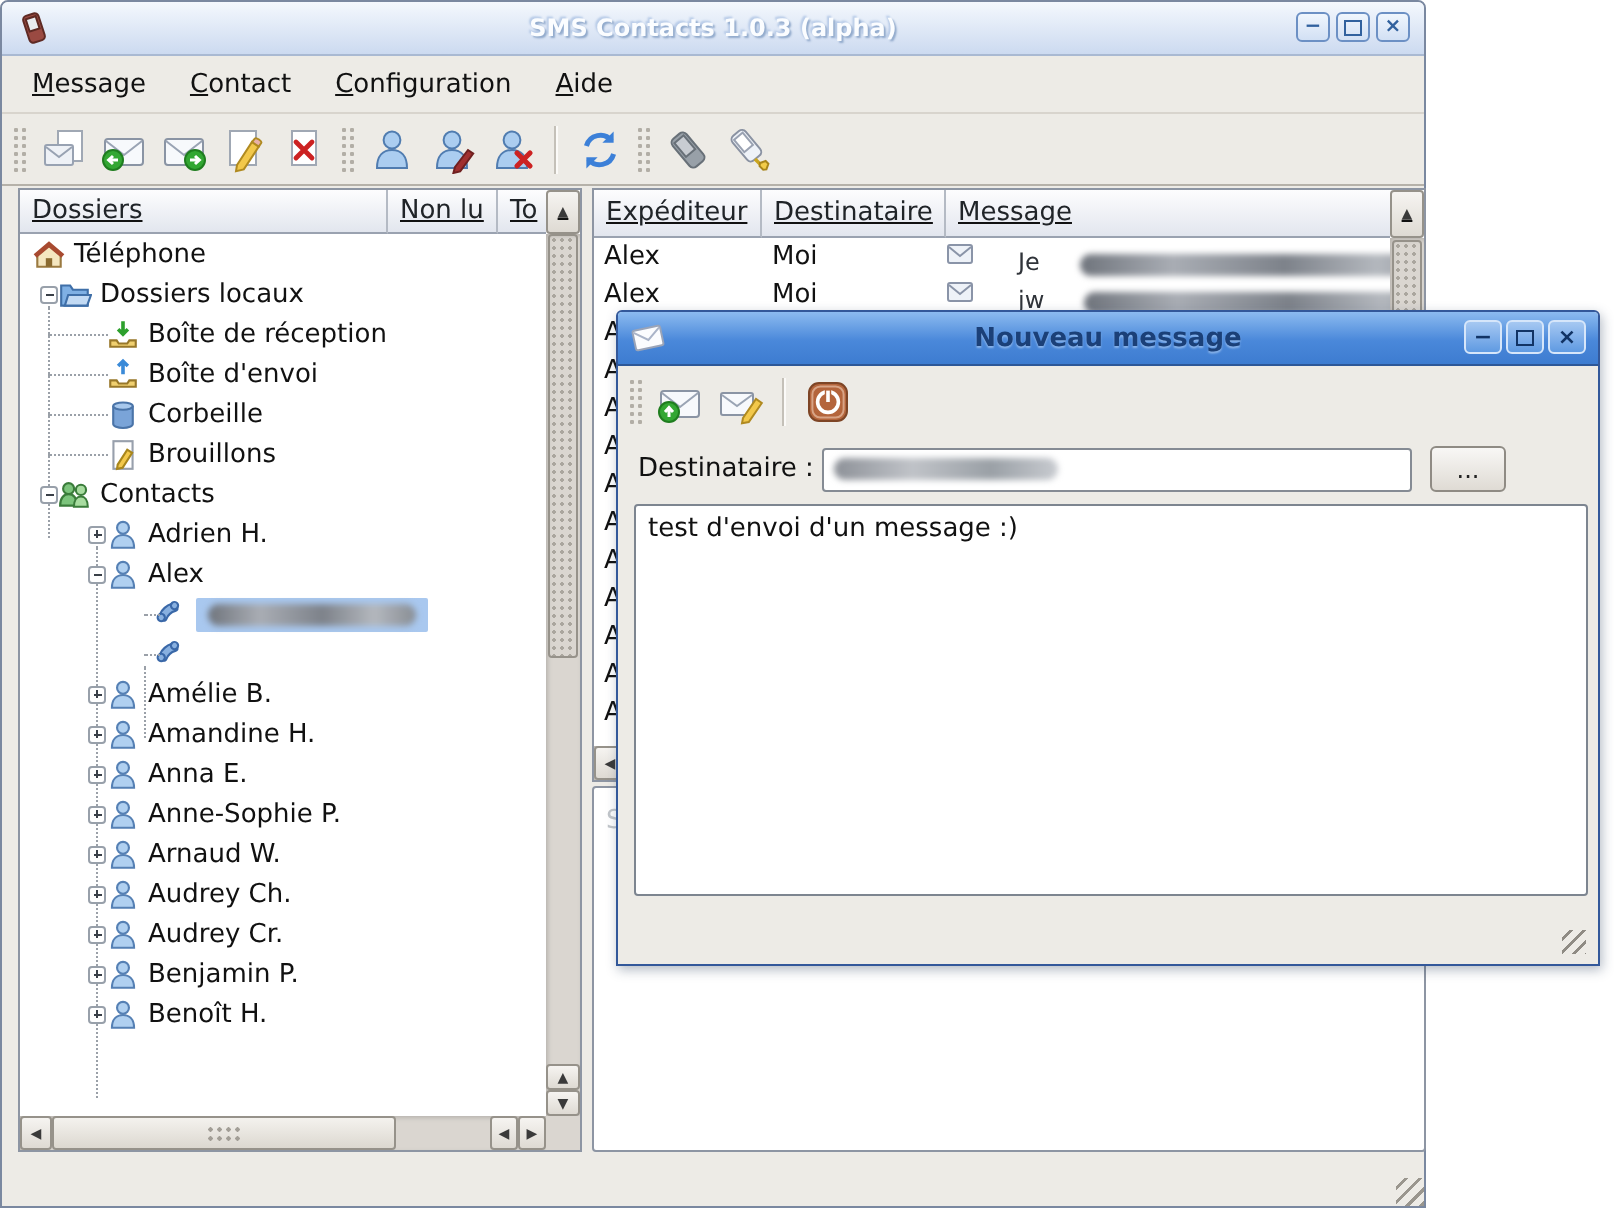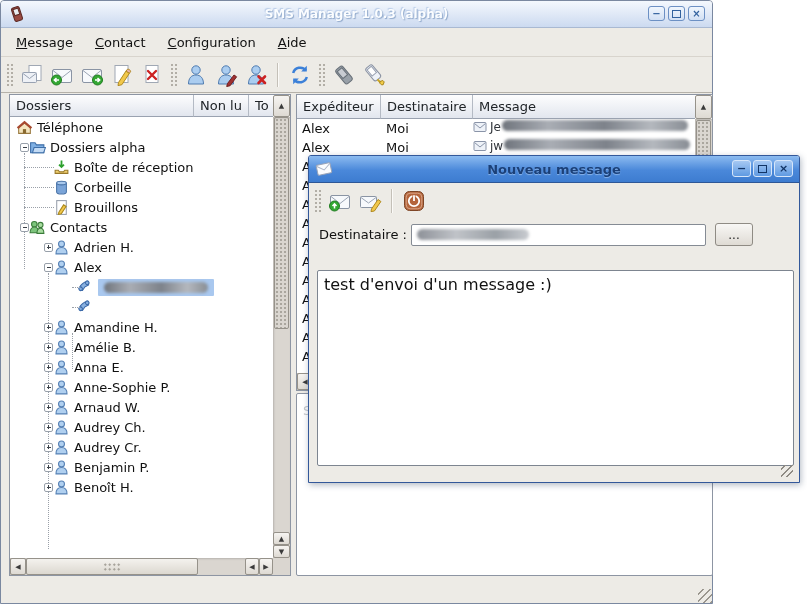--- a/index.html
+++ b/index.html
@@ -28,21 +28,21 @@
   .toolbar{height:35px;display:flex;align-items:center;border-bottom:1px solid #b5b1a9;
     background:#edebe6;padding-left:2px;}
   .tb-grip{width:8px;height:24px;margin:0 3px;
     background-image:radial-gradient(#b2aea6 1px,transparent 1.2px);background-size:4px 4px;}
   .tb-sep{width:1px;height:24px;background:#c4c0b8;border-right:1px solid #fbfaf8;margin:0 6px;}
   .tb-btn{width:30px;height:30px;display:flex;align-items:center;justify-content:center;}
   .tb-btn .icon{display:flex;}
   
   .panel{border:1px solid #8d95a3;background:#fff;box-sizing:border-box;}
   .folders-panel{left:8px;top:93px;width:282px;height:482px;display:flex;flex-direction:column;}
-  .head-row{display:flex;height:22px;flex:0 0 22px;}
+  .head-row{display:flex;height:22px;flex:0 0 22px;text-decoration:underline;}
   .head-cell{background:linear-gradient(#fdfdfe,#e2e6ee);border-right:1px solid #b4bac4;
     border-bottom:1px solid #9aa2b0;font-size:13px;color:#202428;display:flex;align-items:center;
     padding-left:6px;box-sizing:border-box;overflow:hidden;white-space:nowrap;}
   .scroll-btn{background:linear-gradient(#f6f4f1,#dedad3);border:1px solid #96928a;
     display:flex;align-items:center;justify-content:center;font-size:7px;color:#3a3a3a;
     box-sizing:border-box;border-radius:2px;}
   .panel-body{flex:1;display:flex;min-height:0;}
   .tree{width:263px;position:relative;overflow:hidden;background:#fff;}
   .vtrack{width:17px;background:#dad6d0;box-shadow:inset 1px 1px 2px #b8b4ae;
     display:flex;flex-direction:column;position:relative;}
@@ -73,21 +73,21 @@
   .blur-bar{height:11px;border-radius:6px;filter:blur(1.6px);
     background:linear-gradient(90deg,#6f747c,#a9adb4 25%,#7d828a 55%,#b4b8be 80%,#888d94);}
   .sel-wrap{background:#a9c8ef;border-radius:1px;padding:3px 6px;display:flex;align-items:center;}
   
   .messages-panel{left:295px;top:93px;width:417px;height:297px;display:flex;flex-direction:column;}
   .table-body{flex:1;display:flex;min-height:0;}
   .rows{width:400px;overflow:hidden;}
   .msg-row{height:19px;display:flex;align-items:center;font-size:13px;}
   .c1{width:84px;padding-left:5px;box-sizing:border-box;flex:0 0 84px;}
   .c2{width:92px;padding-left:5px;box-sizing:border-box;flex:0 0 92px;}
-  .c3{flex:1;display:flex;align-items:flex-start;min-width:0;}
+  .c3{flex:1;display:flex;align-items:flex-end;min-width:0;gap:19px;}
   .c3 .frag{font-size:12px;color:#30343a;margin:0 1px 0 3px;}
   .msg-blur{width:186px;flex:0 0 186px;}
   
   .preview-pane{left:295px;top:392px;width:417px;height:183px;border-radius:2px;}
   .preview-pane .ghost{color:#c2c6ca;padding:9px 0 0 6px;font-size:13px;}
   .win-grip{left:697px;top:588px;width:14px;height:14px;
     background:repeating-linear-gradient(135deg,transparent 0 3px,#9a968e 3px 4.5px,transparent 4.5px 5px);}
   
   .dialog{left:308px;top:155px;width:492px;height:328px;background:#edebe6;z-index:10;
     border:1px solid #33589a;box-sizing:border-box;border-radius:3px 3px 0 0;
@@ -103,37 +103,37 @@
   .dlg-cap .cap-box{border-color:#123465;}
   .dlg-toolbar{height:36px;display:flex;align-items:center;padding-left:2px;}
   .dest-row{display:flex;align-items:center;padding:4px 10px 6px 10px;}
   .dest-label{width:92px;flex:0 0 92px;}
   .dest-input{width:295px;height:22px;background:#fff;border:1px solid #858b94;border-radius:2px;
     box-sizing:border-box;display:flex;align-items:center;padding-left:5px;}
   .dest-blur{width:112px;background:linear-gradient(90deg,#8d9198,#c0c3c8 35%,#9aa0a6 70%,#c8cbd0);}
   .browse-btn{margin-left:9px;width:38px;height:23px;border:1px solid #8f8b84;border-radius:3px;
     background:linear-gradient(#f8f7f5,#dfdbd4);display:flex;align-items:center;justify-content:center;
     font-size:12px;color:#222;box-sizing:border-box;}
-  .dlg-text{margin:18px 8px 0 8px;width:477px;height:196px;background:#fff;
-    border:1px solid #7d8590;border-radius:2px;box-sizing:border-box;padding:4px 6px;font-size:16px;}
+  .dlg-text{margin:0 8px 0 8px;width:477px;height:196px;background:#fff;
+    border:1px solid #7d8590;border-radius:2px;box-sizing:border-box;padding:4px 6px;font-size:13px;}
   .dlg-grip{position:absolute;right:6px;bottom:5px;width:12px;height:12px;
     background:repeating-linear-gradient(135deg,transparent 0 2.5px,#8f8b84 2.5px 4px,transparent 4px 4.6px);}
 </style>
 </head>
 <body>
 
 <div class="abs main-window">
   <div class="titlebar">
     <span class="win-icon"><svg width="18" height="18" viewBox="0 0 18 18" xmlns="http://www.w3.org/2000/svg">
           <g transform="rotate(-18 9 9)">
             <rect x="5" y="2" width="8" height="14" rx="2" fill="#9a4a42" stroke="#5e2a24"></rect>
             <rect x="6.4" y="3.6" width="5.2" height="6.4" fill="#e8ecf0" stroke="#5e2a24"></rect>
           </g>
         </svg></span>
-    <span class="title-text">SMS Manager 1.0.3 (alpha)</span>
+    <span class="title-text">SMS Contacts 1.0.3 (alpha)</span>
     <span class="titlebar-buttons">
       <span class="cap-btn">−</span>
       <span class="cap-btn">
           <span class="cap-box"></span>
         </span>
       <span class="cap-btn">×</span>
     </span>
   </div>
   <div class="menubar">
       <div class="menu-item"><u>M</u>essage</div>
@@ -271,29 +271,37 @@
                 <rect x="6.5" y="9.5" width="3" height="4" fill="#8a6a30"></rect>
               </svg></span>
             <span class="tree-label">Téléphone</span>
           </div>
           <div class="tree-row">
             <span class="expander" style="margin-left: 10px;"></span>
             <span class="tree-icon" style="margin-left: 0px;"><svg width="17" height="17" viewBox="0 0 16 16" xmlns="http://www.w3.org/2000/svg">
                 <path d="M1.5 13V3.5h4.2L7 5.5h7v7.5z" fill="#7fb0e4" stroke="#3f6fa8"></path>
                 <path d="M3.2 13l1.6-5h10.7l-1.8 5z" fill="#c2daf4" stroke="#3f6fa8"></path>
               </svg></span>
-            <span class="tree-label">Dossiers alpha</span>
+            <span class="tree-label">Dossiers locaux</span>
           </div>
           <div class="tree-row">
             <i class="h-stub" style="left: 14px; width: 30px;"></i>
             <span class="tree-icon" style="margin-left: 43px;"><svg width="17" height="17" viewBox="0 0 16 16" xmlns="http://www.w3.org/2000/svg">
                 <path d="M2 10.5h3l1 1.5h4l1-1.5h3V13.5H2z" fill="#f0d070" stroke="#98782a"></path>
                 <path d="M8 1.5v6M5.7 5.3 8 7.6l2.3-2.3" fill="none" stroke="#2da02d" stroke-width="1.7"></path>
               </svg></span>
             <span class="tree-label">Boîte de réception</span>
+          </div>
+          <div class="tree-row">
+            <i class="h-stub" style="left: 14px; width: 30px;"></i>
+            <span class="tree-icon" style="margin-left: 43px;"><svg width="17" height="17" viewBox="0 0 16 16" xmlns="http://www.w3.org/2000/svg">
+                <path d="M2 10.5h3l1 1.5h4l1-1.5h3V13.5H2z" fill="#f0d070" stroke="#98782a"></path>
+                <path d="M8 7.6v-6M5.7 3.8 8 1.5l2.3 2.3" fill="none" stroke="#3a8ad8" stroke-width="1.7"></path>
+              </svg></span>
+            <span class="tree-label">Boîte d'envoi</span>
           </div>
           <div class="tree-row">
             <i class="h-stub" style="left: 14px; width: 30px;"></i>
             <span class="tree-icon" style="margin-left: 43px;"><svg width="17" height="17" viewBox="0 0 16 16" xmlns="http://www.w3.org/2000/svg">
                 <path d="M3.4 3.8v8.4c0 1 2 1.9 4.6 1.9s4.6-.9 4.6-1.9V3.8" fill="#7aa4d8" stroke="#4a74a8"></path>
                 <ellipse cx="8" cy="3.8" rx="4.6" ry="1.7" fill="#a8c8ec" stroke="#4a74a8"></ellipse>
               </svg></span>
             <span class="tree-label">Corbeille</span>
           </div>
           <div class="tree-row">
@@ -353,29 +361,29 @@
                 </g>
               </svg></span>
             <span class=""><span class="blur-bar" style="width: 86px;"></span></span>
           </div>
           <div class="tree-row">
             <span class="expander plus" style="margin-left: 34px;"></span>
             <span class="tree-icon" style="margin-left: 0px;"><svg width="17" height="17" viewBox="0 0 16 16" xmlns="http://www.w3.org/2000/svg">
                 <circle cx="8" cy="4.6" r="2.8" fill="#b0d0f0" stroke="#5580b4"></circle>
                 <path d="M2.8 14c0-4 2.2-6 5.2-6s5.2 2 5.2 6z" fill="#b0d0f0" stroke="#5580b4"></path>
               </svg></span>
+            <span class="tree-label">Amélie B.</span>
+          </div>
+          <div class="tree-row">
+            <span class="expander plus" style="margin-left: 34px;"></span>
+            <span class="tree-icon" style="margin-left: 0px;"><svg width="17" height="17" viewBox="0 0 16 16" xmlns="http://www.w3.org/2000/svg">
+                <circle cx="8" cy="4.6" r="2.8" fill="#b0d0f0" stroke="#5580b4"></circle>
+                <path d="M2.8 14c0-4 2.2-6 5.2-6s5.2 2 5.2 6z" fill="#b0d0f0" stroke="#5580b4"></path>
+              </svg></span>
             <span class="tree-label">Amandine H.</span>
-          </div>
-          <div class="tree-row">
-            <span class="expander plus" style="margin-left: 34px;"></span>
-            <span class="tree-icon" style="margin-left: 0px;"><svg width="17" height="17" viewBox="0 0 16 16" xmlns="http://www.w3.org/2000/svg">
-                <circle cx="8" cy="4.6" r="2.8" fill="#b0d0f0" stroke="#5580b4"></circle>
-                <path d="M2.8 14c0-4 2.2-6 5.2-6s5.2 2 5.2 6z" fill="#b0d0f0" stroke="#5580b4"></path>
-              </svg></span>
-            <span class="tree-label">Amélie B.</span>
           </div>
           <div class="tree-row">
             <span class="expander plus" style="margin-left: 34px;"></span>
             <span class="tree-icon" style="margin-left: 0px;"><svg width="17" height="17" viewBox="0 0 16 16" xmlns="http://www.w3.org/2000/svg">
                 <circle cx="8" cy="4.6" r="2.8" fill="#b0d0f0" stroke="#5580b4"></circle>
                 <path d="M2.8 14c0-4 2.2-6 5.2-6s5.2 2 5.2 6z" fill="#b0d0f0" stroke="#5580b4"></path>
               </svg></span>
             <span class="tree-label">Anna E.</span>
           </div>
           <div class="tree-row">

